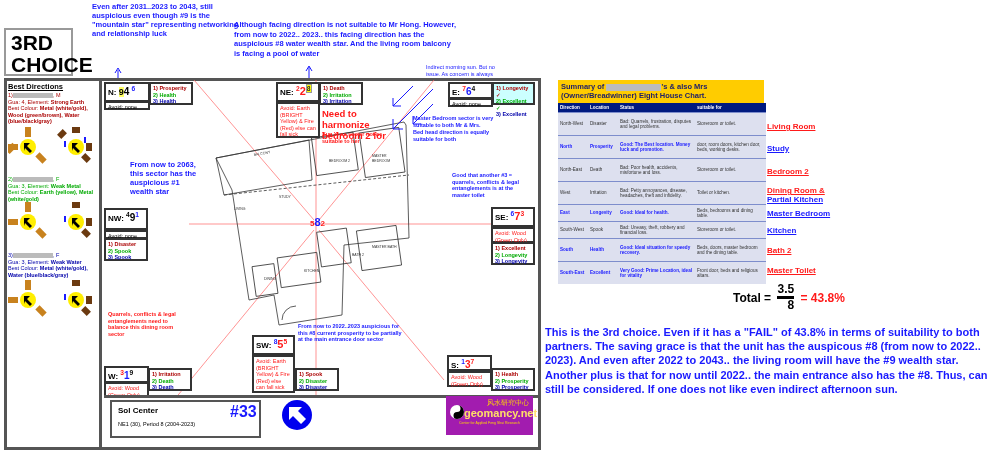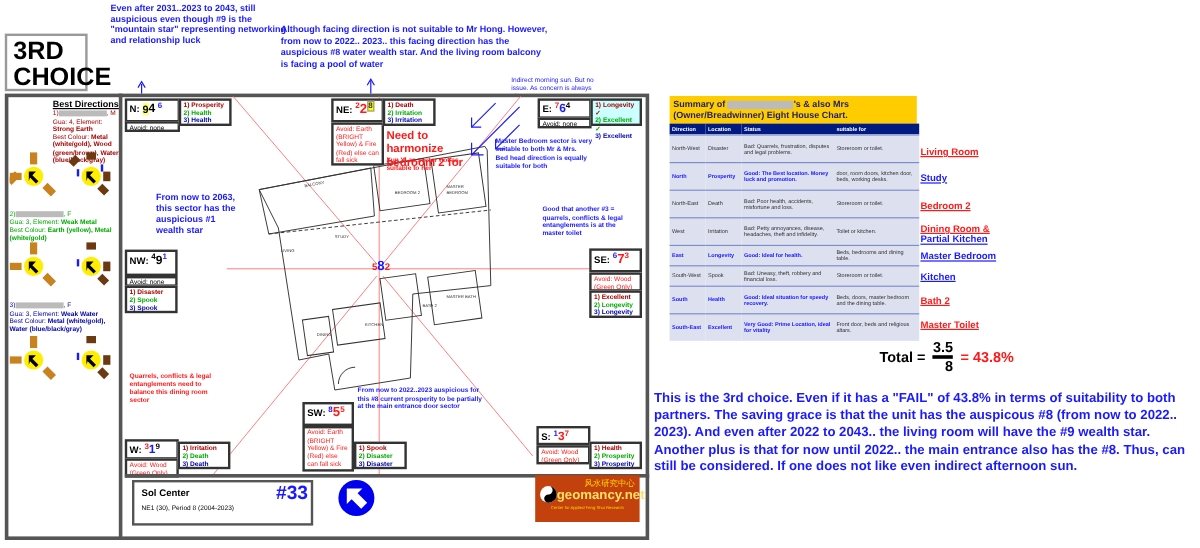--- a/index.html
+++ b/index.html
@@ -21,42 +21,42 @@
   .summary-head { left: 558px; top: 80px; width: 206px; height: 23px; background: #ffcc00; font-size: 7.5px; font-weight: bold; color: #222266; padding: 2px 3px; line-height: 9px; }
   table.eh { position:absolute; left:558px; top:103px; width: 208px; border-collapse: collapse; font-size: 4.6px; }
   table.eh th { background:#001a80; color:#fff; text-align:left; padding:1px 2px; height: 9px; }
   table.eh td { background:#dde0ef; padding: 1px 2px; color:#333; border-top: 1px solid #7d8dcc; vertical-align: middle; }
   table.eh tr.good td.c0, table.eh tr.good td.c1, table.eh tr.good td.c2 { color: #1a1aff; font-weight:bold; }
   .room { position:absolute; font-size: 8px; font-weight: bold; line-height: 9px; text-decoration: underline; }
   .total { left: 733px; top: 283px; font-size: 12px; font-weight: bold; }
   .para { left: 545px; top: 325px; width: 450px; font-size: 11px; line-height: 14.2px; color:#1a1aff; font-weight: bold; }
   .bottom-panel { left: 104px; top: 395px; width: 437px; height: 55px; border-top: 3px solid #555; }
   .info-box { left: 110px; top: 400px; width: 151px; height: 38px; border: 2px solid #555; background:#fff; padding: 4px 6px; }
-  .logo { left: 446px; top: 396px; width: 87px; height: 39px; background: #c2410c; color: #ffd700; }
+  .logo { left: 446px; top: 396px; width: 87px; height: 39px; background: #a21caf; color: #ffd700; }
 </style>
 </head>
 <body>
 
 <div class="abs title-box">3RD CHOICE</div>
 
 <div class="abs blue-note" style="left:92px;top:2px;width:150px;font-size:7.5px;line-height:9px;">Even after 2031..2023 to 2043, still auspicious even though #9 is the "mountain star" representing networking and relationship luck</div>
 <div class="abs blue-note" style="left:234px;top:20px;width:225px;font-size:7.5px;line-height:9.5px;">Although facing direction is not suitable to Mr Hong. However, from now to 2022.. 2023.. this facing direction has the auspicious #8 water wealth star. And the living room balcony is facing a pool of water</div>
 <div class="abs blue-note" style="left:426px;top:64px;width:80px;font-size:5.5px;line-height:7px;font-weight:normal;">Indirect morning sun. But no issue. As concern is always afternoon sun</div>
 
 <svg class="abs" style="left:0;top:0;" width="545" height="100">
   <line x1="118" y1="70" x2="118" y2="85" stroke="#1a1aff" stroke-width="1"></line>
   <polyline points="115,73 118,68 121,73" fill="none" stroke="#1a1aff" stroke-width="1"></polyline>
   <line x1="309" y1="67" x2="309" y2="83" stroke="#1a1aff" stroke-width="1"></line>
   <polyline points="306,71 309,66 312,71" fill="none" stroke="#1a1aff" stroke-width="1"></polyline>
 </svg>
 
 <div class="abs main-frame"></div>
 <div class="abs left-panel"></div>
 
-<div class="abs" style="left:8px;top:82px;width:92px;padding-left:36px;">
+<div class="abs" style="left:8px;top:82px;width:92px;">
   <div class="bd-title">Best Directions</div>
   <div class="person" style="color:#a00;margin-top:1px;">
     <span>1)</span><span class="redact"></span><span>, M</span><br>
     <span>Gua: 4, Element: </span><b>Strong Earth</b><br>
     <span>Best Colour: </span><b>Metal (white/gold), Wood (green/brown), Water (blue/black/gray)</b>
   </div>
 </div>
 
 <svg class="abs" style="left:8px;top:125px;" width="90" height="48">
   <g transform="translate(20,22)">

